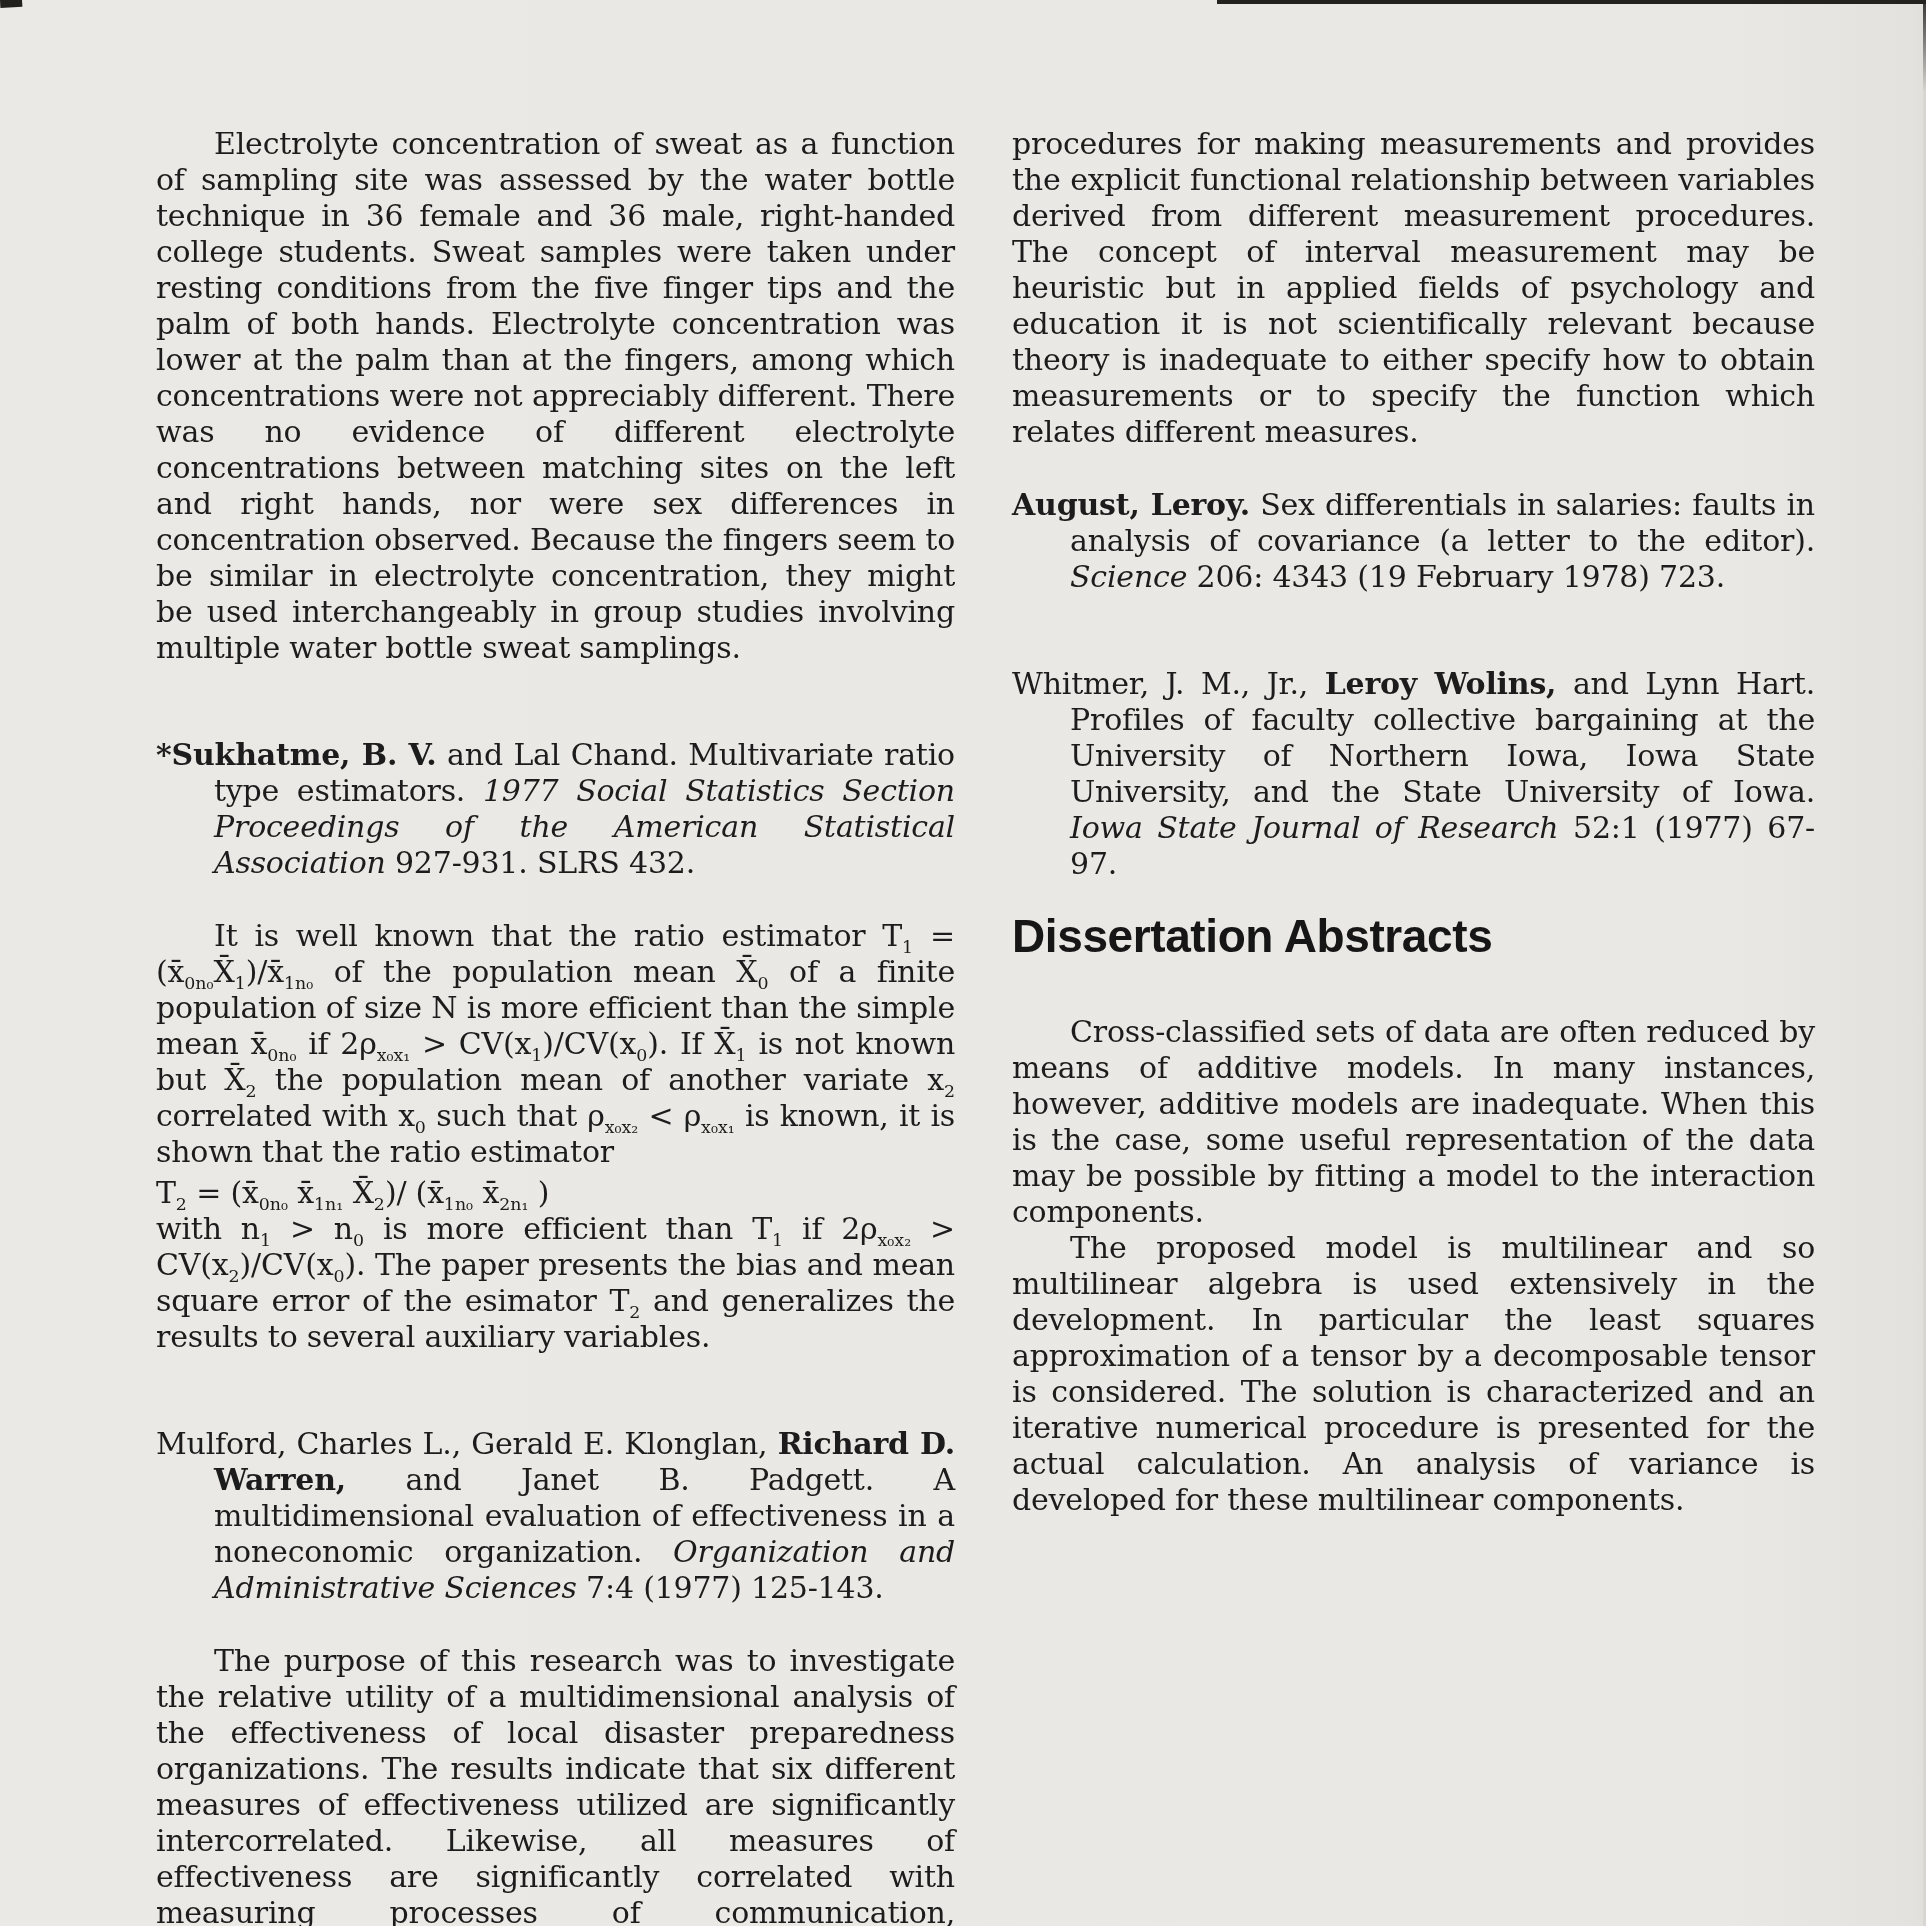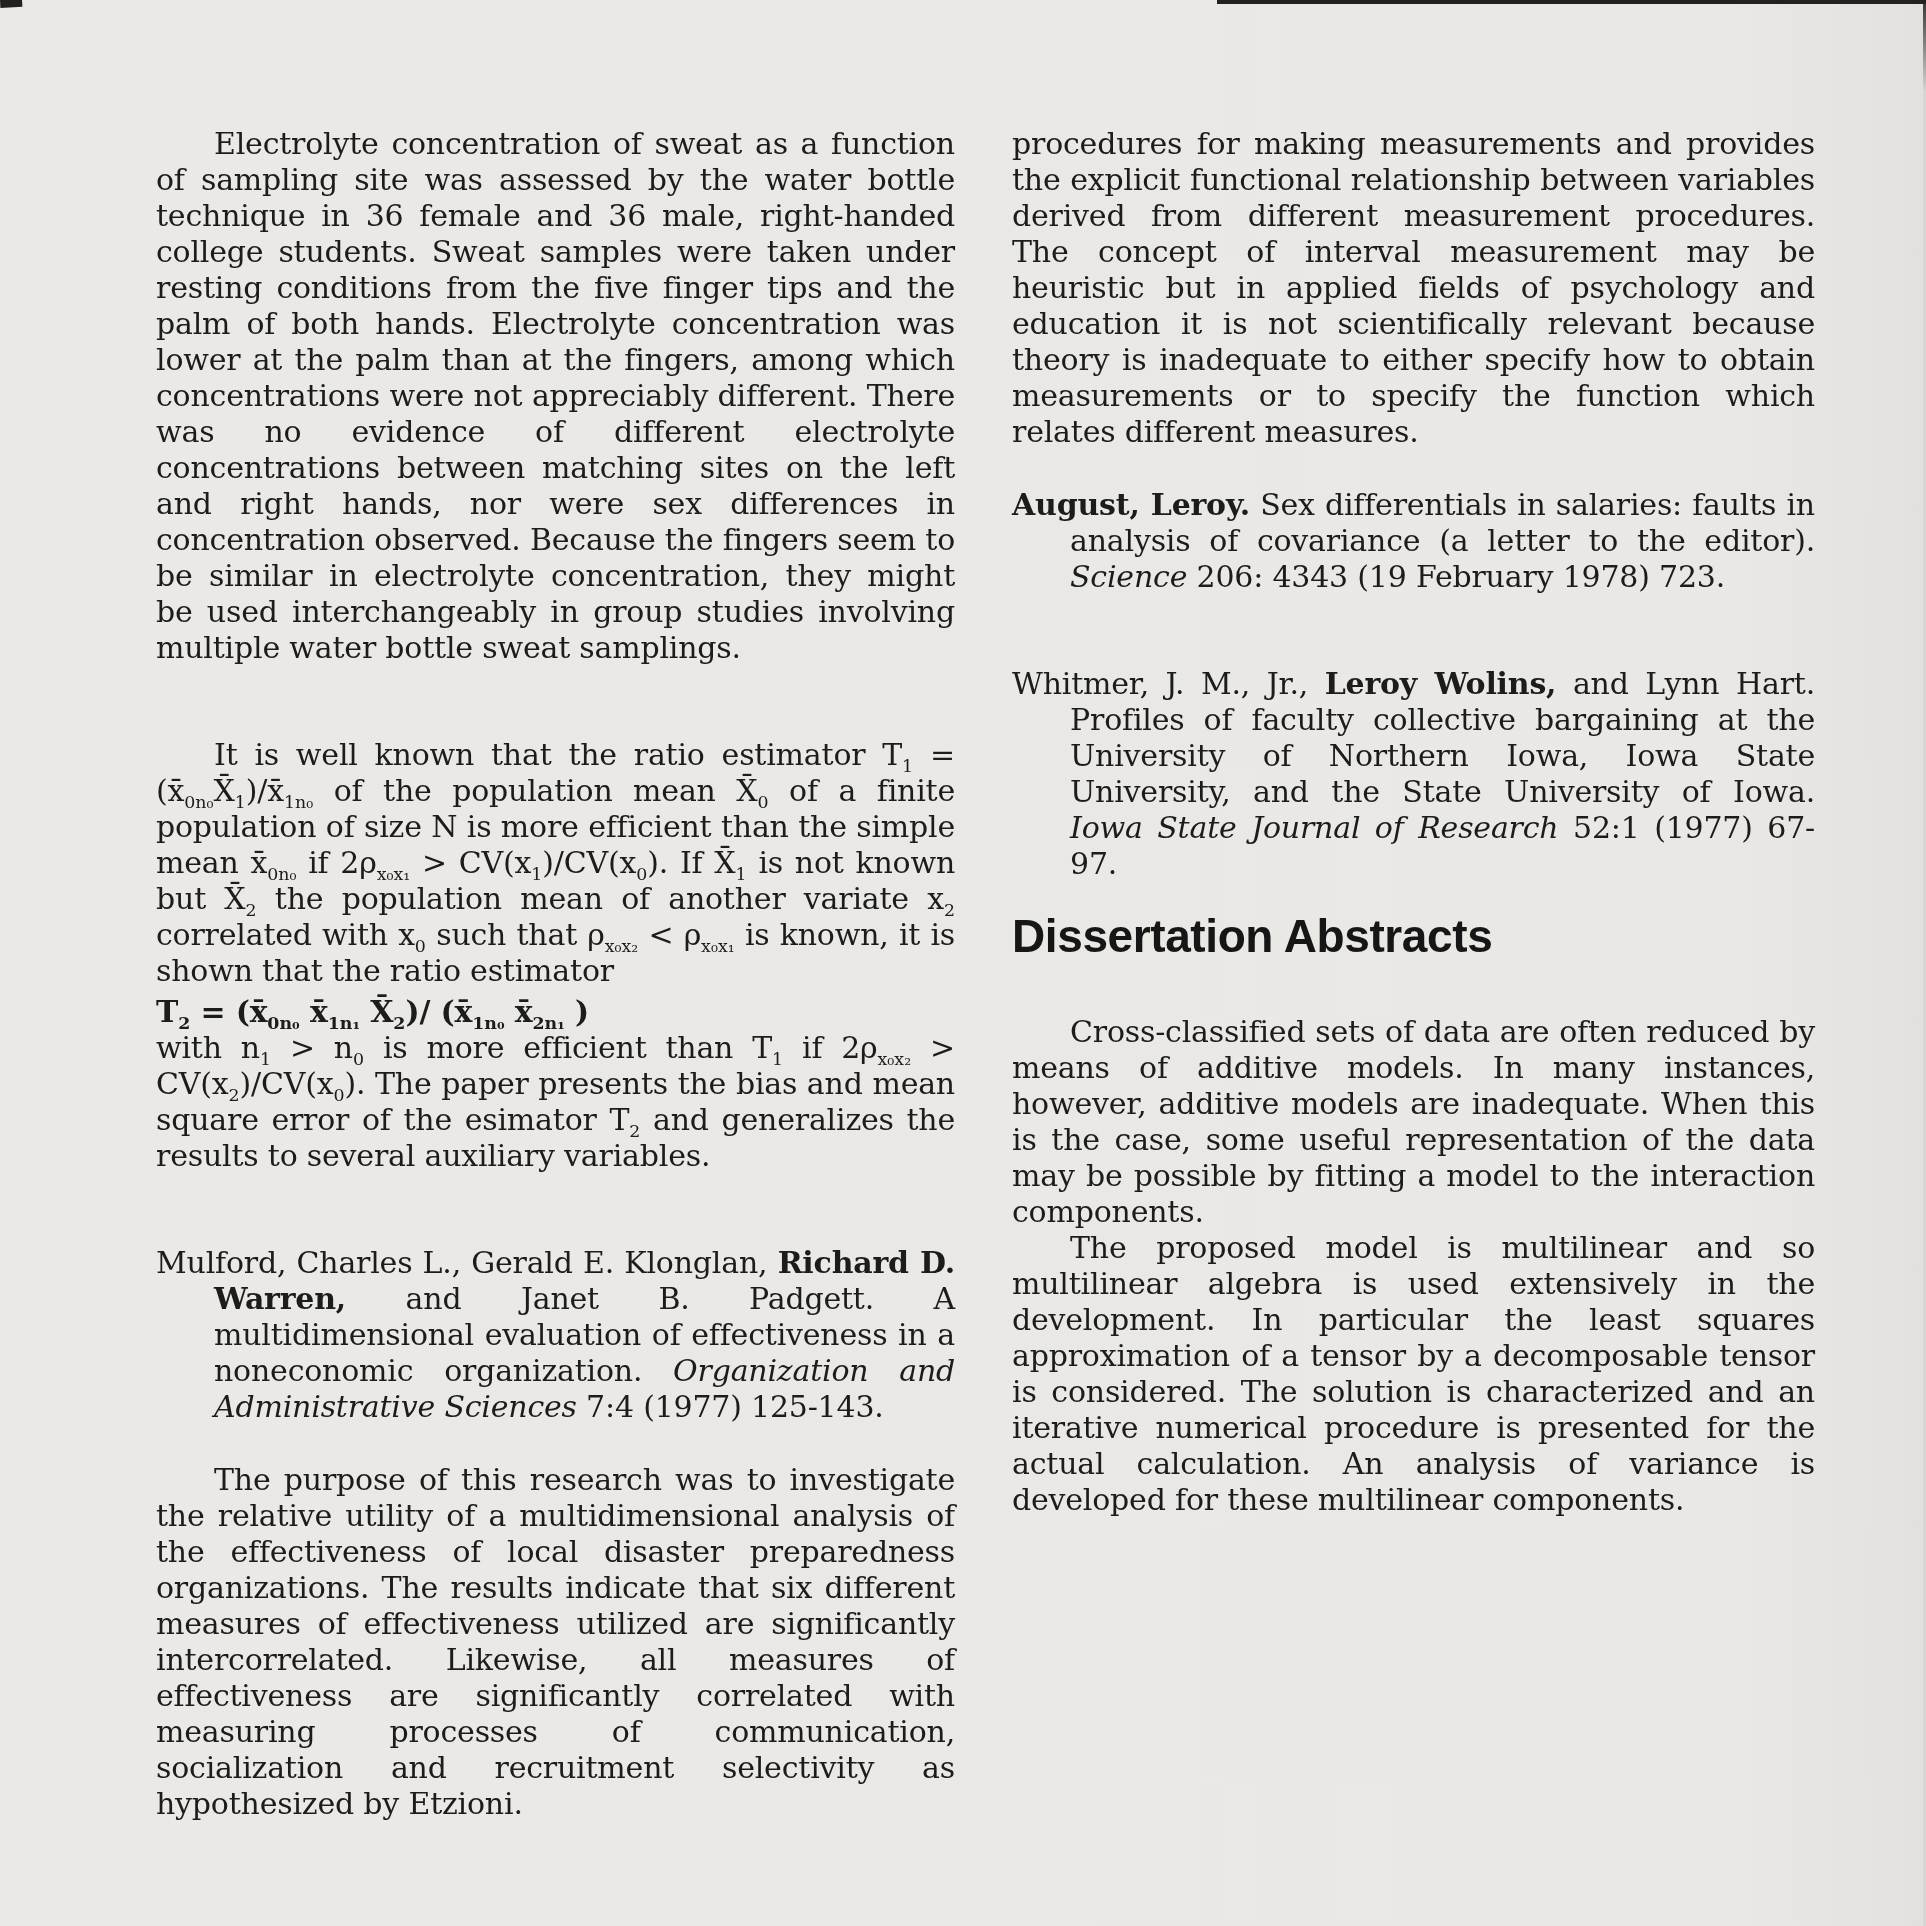--- a/index.html
+++ b/index.html
@@ -38,21 +38,21 @@
     font-size:30px;line-height:36px;
     letter-spacing:-0.2px;
   }
   .column-left{left:156px;width:799px;}
   .column-right{left:1012px;width:803px;}
 
   p{margin:0 0 37px 0;}
   .citation{padding-left:58px;text-indent:-58px;}
   .paragraph.indent{text-indent:58px;}
   .paragraph.noindent{text-indent:0;}
-  .equation{margin:5.4px 0 8.5px 0;text-align:left;text-indent:0;font-weight:bold;}
+  .equation{margin:5.4px 0 8.5px 0;text-align:left;text-indent:0;}
   .g-entry{margin-bottom:71px;}
   .g-none{margin-bottom:0;}
   .g-small{margin-bottom:37px;}
 
   .section-heading{
     font-family:"Liberation Sans","DejaVu Sans",sans-serif;
     font-weight:700;font-size:46px;line-height:39px;
     letter-spacing:-0.4px;color:#161616;
     margin:35px 0 58px 0;text-align:left;text-indent:0;
   }
@@ -64,20 +64,21 @@
 <body>
 
 <div class="page-surface"></div>
 <div class="edge-shadow-right"></div>
 <div class="corner-band-top-right"></div>
 <div class="edge-line-top"></div>
 <div class="corner-mark-top-left"></div>
 
 <div class="column column-left">
     <p class="paragraph indent g-entry"><span>Electrolyte concentration of sweat as a function of sampling site was assessed by the water bottle technique in 36 female and 36 male, right-handed college students. Sweat samples were taken under resting conditions from the five finger tips and the palm of both hands. Electrolyte concentration was lower at the palm than at the fingers, among which concentrations were not appreciably different. There was no evidence of different electrolyte concentrations between matching sites on the left and right hands, nor were sex differences in concentration observed. Because the fingers seem to be similar in electrolyte concentration, they might be used interchangeably in group studies involving multiple water bottle sweat samplings.</span></p>
+    <p class="citation g-small"><span class="sb">*Sukhatme, B. V.</span><span> and Lal Chand. Multivariate ratio type estimators. </span><span class="si">1977 Social Statistics Section Proceedings of the American Statistical Association</span><span> 927-931. SLRS 432.</span></p>
     <p class="paragraph indent g-none"><span>It is well known that the ratio estimator T</span><sub>1</sub><span> = (x̄</span><sub>0n₀</sub><span>X̄</span><sub>1</sub><span>)/x̄</span><sub>1n₀</sub><span> of the population mean X̄</span><sub>0</sub><span> of a finite population of size N is more efficient than the simple mean x̄</span><sub>0n₀</sub><span> if 2ρ</span><sub>x₀x₁</sub><span> &gt; CV(x</span><sub>1</sub><span>)/CV(x</span><sub>0</sub><span>). If X̄</span><sub>1</sub><span> is not known but X̄</span><sub>2</sub><span> the population mean of another variate x</span><sub>2</sub><span> correlated with x</span><sub>0</sub><span> such that ρ</span><sub>x₀x₂</sub><span> &lt; ρ</span><sub>x₀x₁</sub><span> is known, it is shown that the ratio estimator</span></p>
     <p class="equation g-none"><span>T</span><sub>2</sub><span> = (x̄</span><sub>0n₀</sub><span> x̄</span><sub>1n₁</sub><span> X̄</span><sub>2</sub><span>)/ (x̄</span><sub>1n₀</sub><span> x̄</span><sub>2n₁</sub><span> )</span></p>
     <p class="paragraph noindent g-entry"><span>with n</span><sub>1</sub><span> &gt; n</span><sub>0</sub><span> is more efficient than T</span><sub>1</sub><span> if 2ρ</span><sub>x₀x₂</sub><span> &gt; CV(x</span><sub>2</sub><span>)/CV(x</span><sub>0</sub><span>). The paper presents the bias and mean square error of the esimator T</span><sub>2</sub><span> and generalizes the results to several auxiliary variables.</span></p>
     <p class="citation g-small"><span>Mulford, Charles L., Gerald E. Klonglan, </span><span class="sb">Richard D. Warren,</span><span> and Janet B. Padgett. A multidimensional evaluation of effectiveness in a noneconomic organization. </span><span class="si">Organization and Administrative Sciences</span><span> 7:4 (1977) 125-143.</span></p>
     <p class="paragraph indent g-entry"><span>The purpose of this research was to investigate the relative utility of a multidimensional analysis of the effectiveness of local disaster preparedness organizations. The results indicate that six different measures of effectiveness utilized are significantly intercorrelated. Likewise, all measures of effectiveness are significantly correlated with measuring processes of communication, socialization and recruitment selectivity as hypothesized by Etzioni.</span></p>
   </div>
 <div class="column column-right">
     <p class="paragraph noindent g-small"><span>procedures for making measurements and provides the explicit functional relationship between variables derived from different measurement procedures. The concept of interval measurement may be heuristic but in applied fields of psychology and education it is not scientifically relevant because theory is inadequate to either specify how to obtain measurements or to specify the function which relates different measures.</span></p>
     <p class="citation g-entry"><span class="sb">August, Leroy.</span><span> Sex differentials in salaries: faults in analysis of covariance (a letter to the editor). </span><span class="si">Science</span><span> 206: 4343 (19 February 1978) 723.</span></p>
     <p class="citation g-none"><span>Whitmer, J. M., Jr., </span><span class="sb">Leroy Wolins,</span><span> and Lynn Hart. Profiles of faculty collective bargaining at the University of Northern Iowa, Iowa State University, and the State University of Iowa. </span><span class="si">Iowa State Journal of Research</span><span> 52:1 (1977) 67-97.</span></p>

